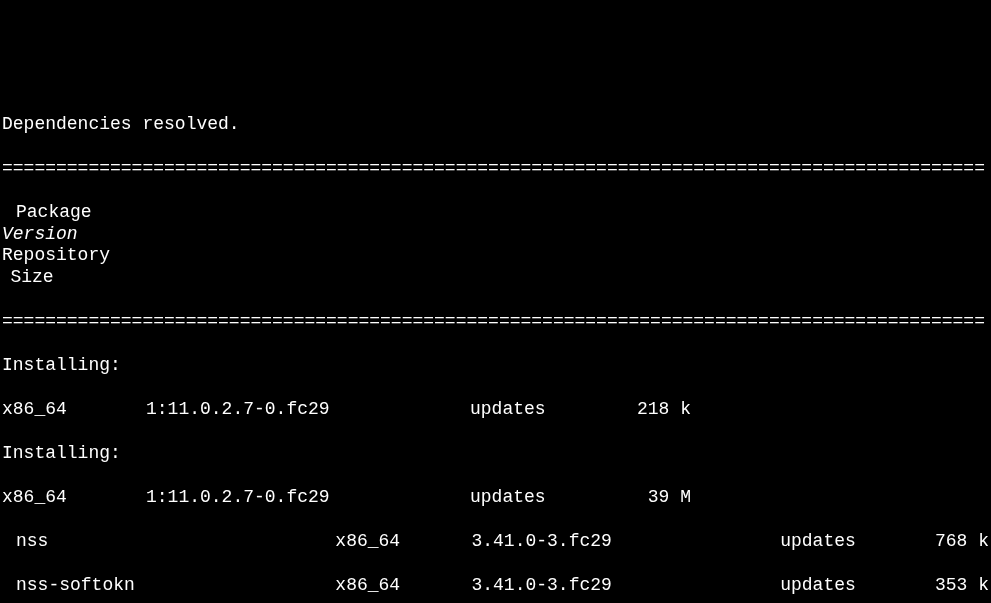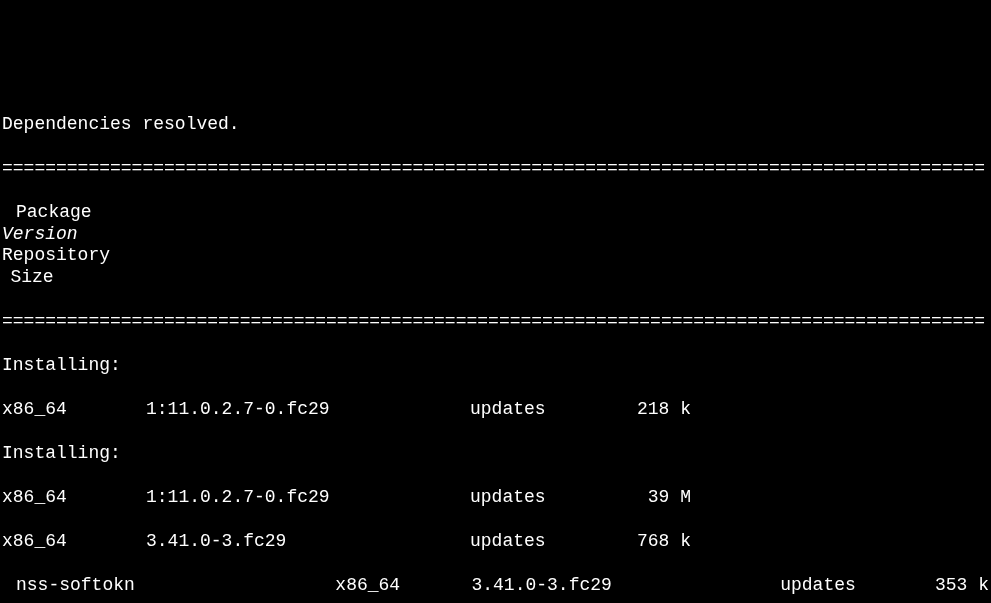--- a/index.html
+++ b/index.html
@@ -59,21 +59,21 @@
 <div class="divider">===========================================================================================</div>
 <div class="section-header">Installing:</div>
 <div class="pkg-row">
   <span class="col-arch">x86_64</span><span class="col-version">1:11.0.2.7-0.fc29</span><span class="col-repo">updates</span><span class="col-size">218 k</span>
 </div>
 <div class="section-header">Installing:</div>
 <div class="pkg-row">
   <span class="col-arch">x86_64</span><span class="col-version">1:11.0.2.7-0.fc29</span><span class="col-repo">updates</span><span class="col-size"> 39 M</span>
 </div>
 <div class="pkg-row">
-  <span class="col-arch">x86_64</span><span class="col-version">3.41.0-3.fc29</span><span class="col-repo">updates</span><span class="col-size">768 k</span>
+  <span class="col-package">nss</span><span class="col-arch">x86_64</span><span class="col-version">3.41.0-3.fc29</span><span class="col-repo">updates</span><span class="col-size">768 k</span>
 </div>
 <div class="pkg-row">
   <span class="col-package">nss-softokn</span><span class="col-arch">x86_64</span><span class="col-version">3.41.0-3.fc29</span><span class="col-repo">updates</span><span class="col-size">353 k</span>
 </div>
 
 
 
 
 
 

